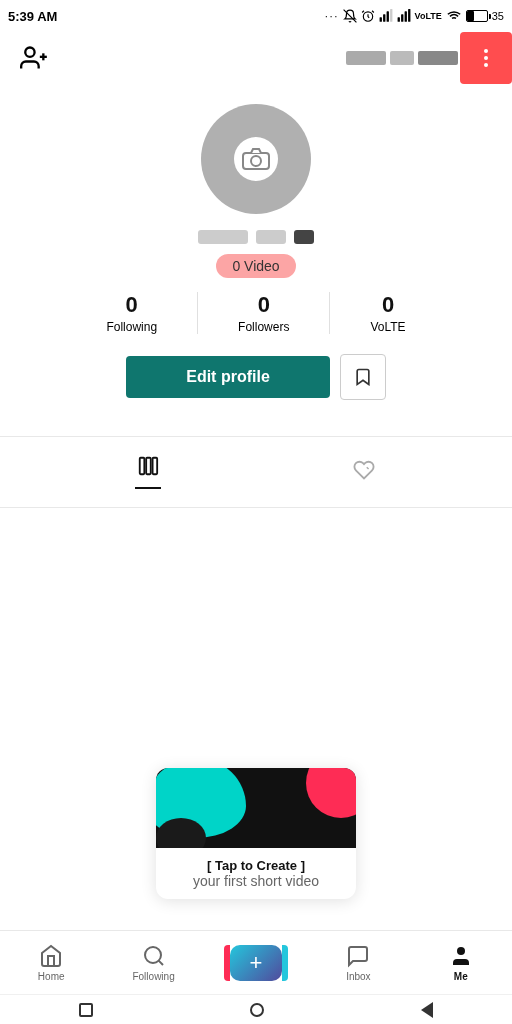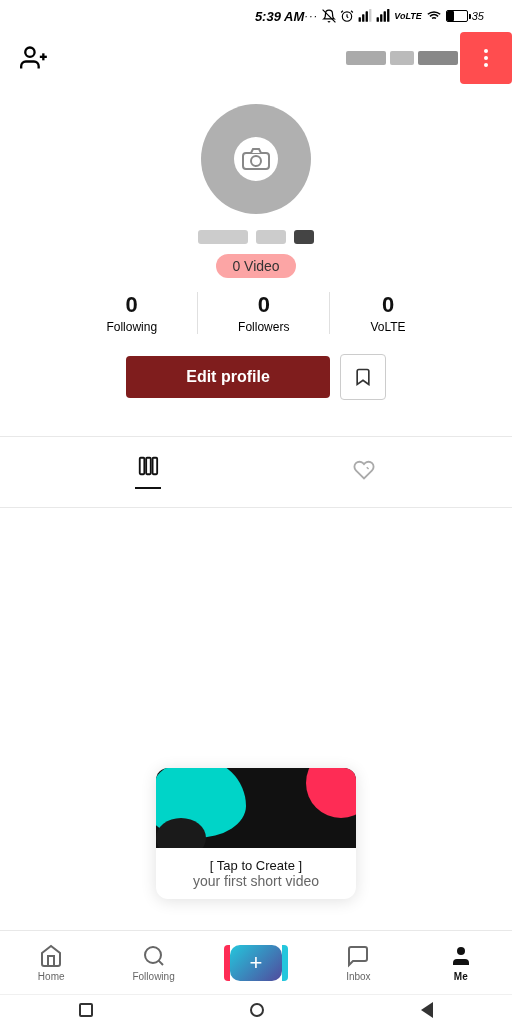--- a/index.html
+++ b/index.html
@@ -10,26 +10,25 @@
       height: 1024px;
       background: #fff;
       font-family: -apple-system, BlinkMacSystemFont, 'Segoe UI', sans-serif;
       overflow: hidden;
       position: relative;
     }
 
     
     .status-bar {
       display: flex;
-      justify-content: flex-end;
-      align-items: center;
-      padding: 6px 28px;
+      justify-content: space-between;
+      align-items: center;
+      padding: 6px 8px;
       background: #fff;
       height: 32px;
-      font-style: italic;
     }
     .status-time {
       font-size: 13px;
       font-weight: 600;
     }
     .status-icons {
       display: flex;
       align-items: center;
       gap: 4px;
       font-size: 11px;
@@ -161,21 +160,21 @@
     
     .action-row {
       display: flex;
       gap: 10px;
       align-items: center;
       width: 100%;
       justify-content: center;
       margin-bottom: 20px;
     }
     .edit-profile-btn {
-      background: #7f1d1d;
+      background: #0f766e;
       color: #fff;
       border: none;
       border-radius: 4px;
       padding: 12px 60px;
       font-size: 16px;
       font-weight: 600;
       cursor: pointer;
     }
     .bookmark-btn {
       width: 46px; height: 46px;
@@ -256,21 +255,21 @@
       position: absolute; width: 50px; height: 40px;
       background: #1a1a1a; border-radius: 50%;
       left: 0; bottom: -10px;
     }
     .create-card-text {
       padding: 10px 12px;
       text-align: center;
     }
     .create-tap {
       font-size: 13px;
-      font-weight: 400;
+      font-weight: 700;
       color: #111;
     }
     .create-sub {
       font-size: 14px;
       color: #666;
       margin-top: 0;
     }
 
     
     .bottom-nav {

